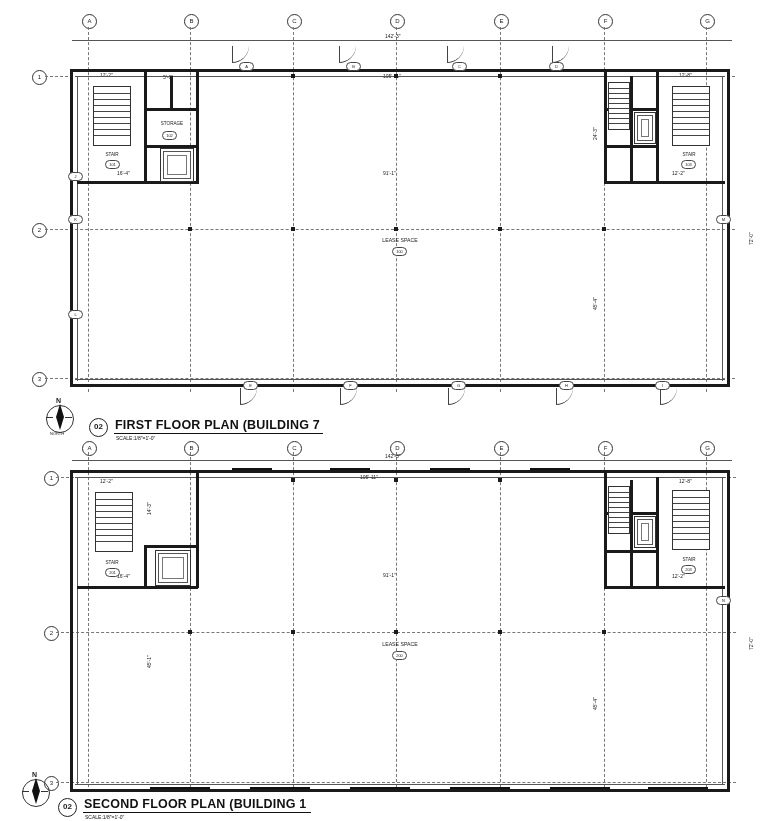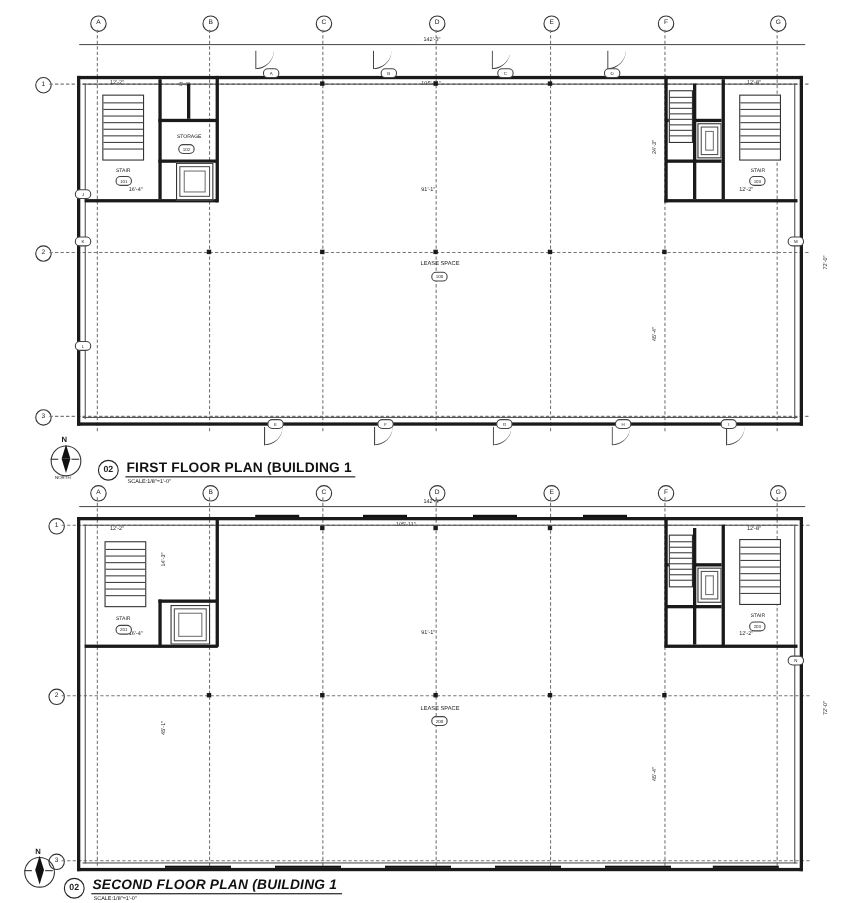--- a/index.html
+++ b/index.html
@@ -259,21 +259,21 @@
     <div class="tag" style="left:559px;top:381px;">H</div>
     <div class="tag" style="left:655px;top:381px;">I</div>
 
     <div class="tag" style="left:68px;top:172px;">J</div>
     <div class="tag" style="left:68px;top:215px;">K</div>
     <div class="tag" style="left:68px;top:310px;">L</div>
     <div class="tag" style="left:716px;top:215px;">M</div>
 
     <div class="titlerow">
       <div class="title-num" style="left:89px;top:418px;">02</div>
-      <div class="title-text" style="left:115px;top:418px;">FIRST FLOOR PLAN (BUILDING 1</div>
+      <div class="title-text" style="left:115px;top:418px;">FIRST FLOOR PLAN (BUILDING 7</div>
       <div class="title-underline" style="left:114px;top:433px;width:209px;"></div>
       <div class="title-scale" style="left:116px;top:435px;">SCALE:1/8"=1'-0"</div>
     </div>
 
     <div class="north" style="left:42px;top:398px;">
       <div class="circ"></div>
       <div class="n">N</div>
       <div class="needle"></div>
       <div class="needle2"></div>
       <div class="tick" style="left:4px;top:19px;width:7px;height:1px;"></div>
@@ -410,21 +410,21 @@
     <div class="win" style="left:250px;top:787px;width:60px;"></div>
     <div class="win" style="left:350px;top:787px;width:60px;"></div>
     <div class="win" style="left:450px;top:787px;width:60px;"></div>
     <div class="win" style="left:550px;top:787px;width:60px;"></div>
     <div class="win" style="left:648px;top:787px;width:60px;"></div>
 
     <div class="tag" style="left:716px;top:596px;">N</div>
 
     <div class="titlerow">
       <div class="title-num" style="left:58px;top:798px;">02</div>
-      <div class="title-text" style="left:84px;top:797px;font-style:italic;">SECOND FLOOR PLAN (BUILDING 1</div>
+      <div class="title-text" style="left:84px;top:797px;">SECOND FLOOR PLAN (BUILDING 1</div>
       <div class="title-underline" style="left:83px;top:812px;width:228px;"></div>
       <div class="title-scale" style="left:85px;top:814px;">SCALE:1/8"=1'-0"</div>
     </div>
 
     <div class="north" style="left:18px;top:772px;">
       <div class="circ"></div>
       <div class="n">N</div>
       <div class="needle"></div>
       <div class="needle2"></div>
       <div class="tick" style="left:4px;top:19px;width:7px;height:1px;"></div>

